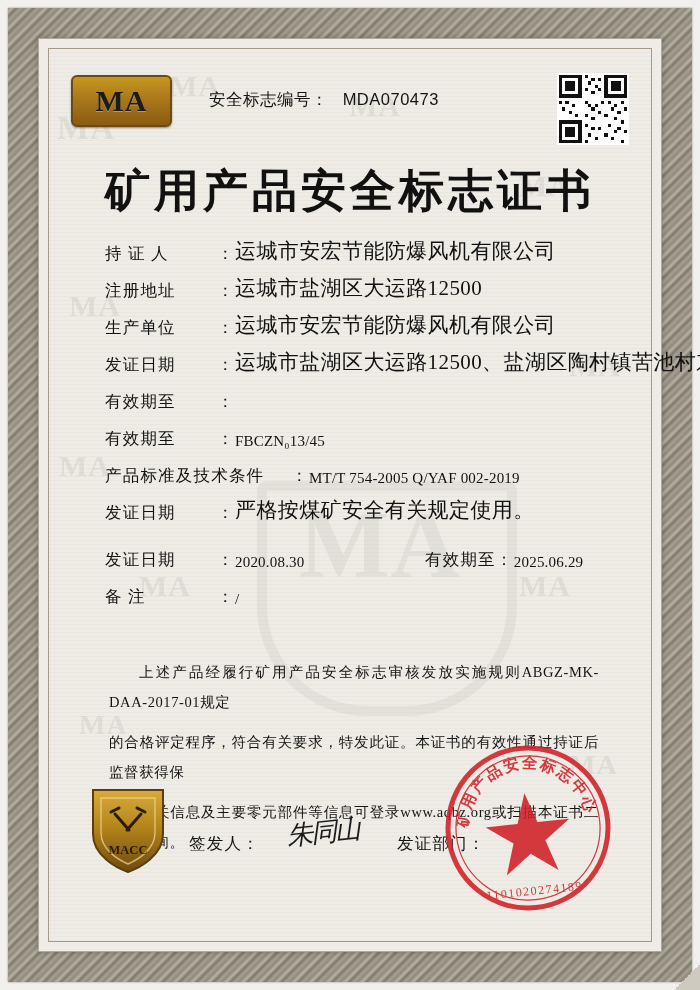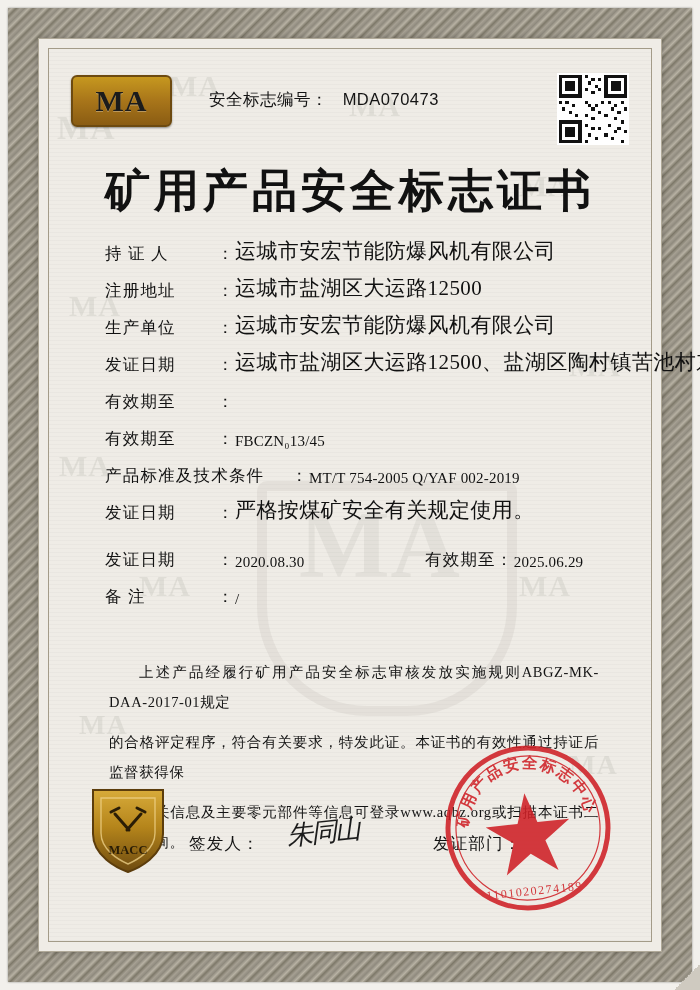--- a/index.html
+++ b/index.html
@@ -225,21 +225,21 @@
     height: 60px;
   }
   .sign-label {
     position: absolute;
     font-family: "Liberation Serif", serif;
     font-size: 16.5px;
     color: #121212;
     letter-spacing: 1.2px;
   }
   .signer-label { left: 140px; top: 14px; }
-  .issuer-label { left: 348px; top: 14px; margin-left: 36px; }
+  .issuer-label { left: 348px; top: 14px; }
   .signature-script {
     position: absolute;
     left: 238px; top: -4px;
     font-family: "Liberation Serif", serif;
     font-style: italic;
     font-size: 26px;
     color: #1b1b1b;
     transform: rotate(-6deg);
     letter-spacing: -2px;
   }

